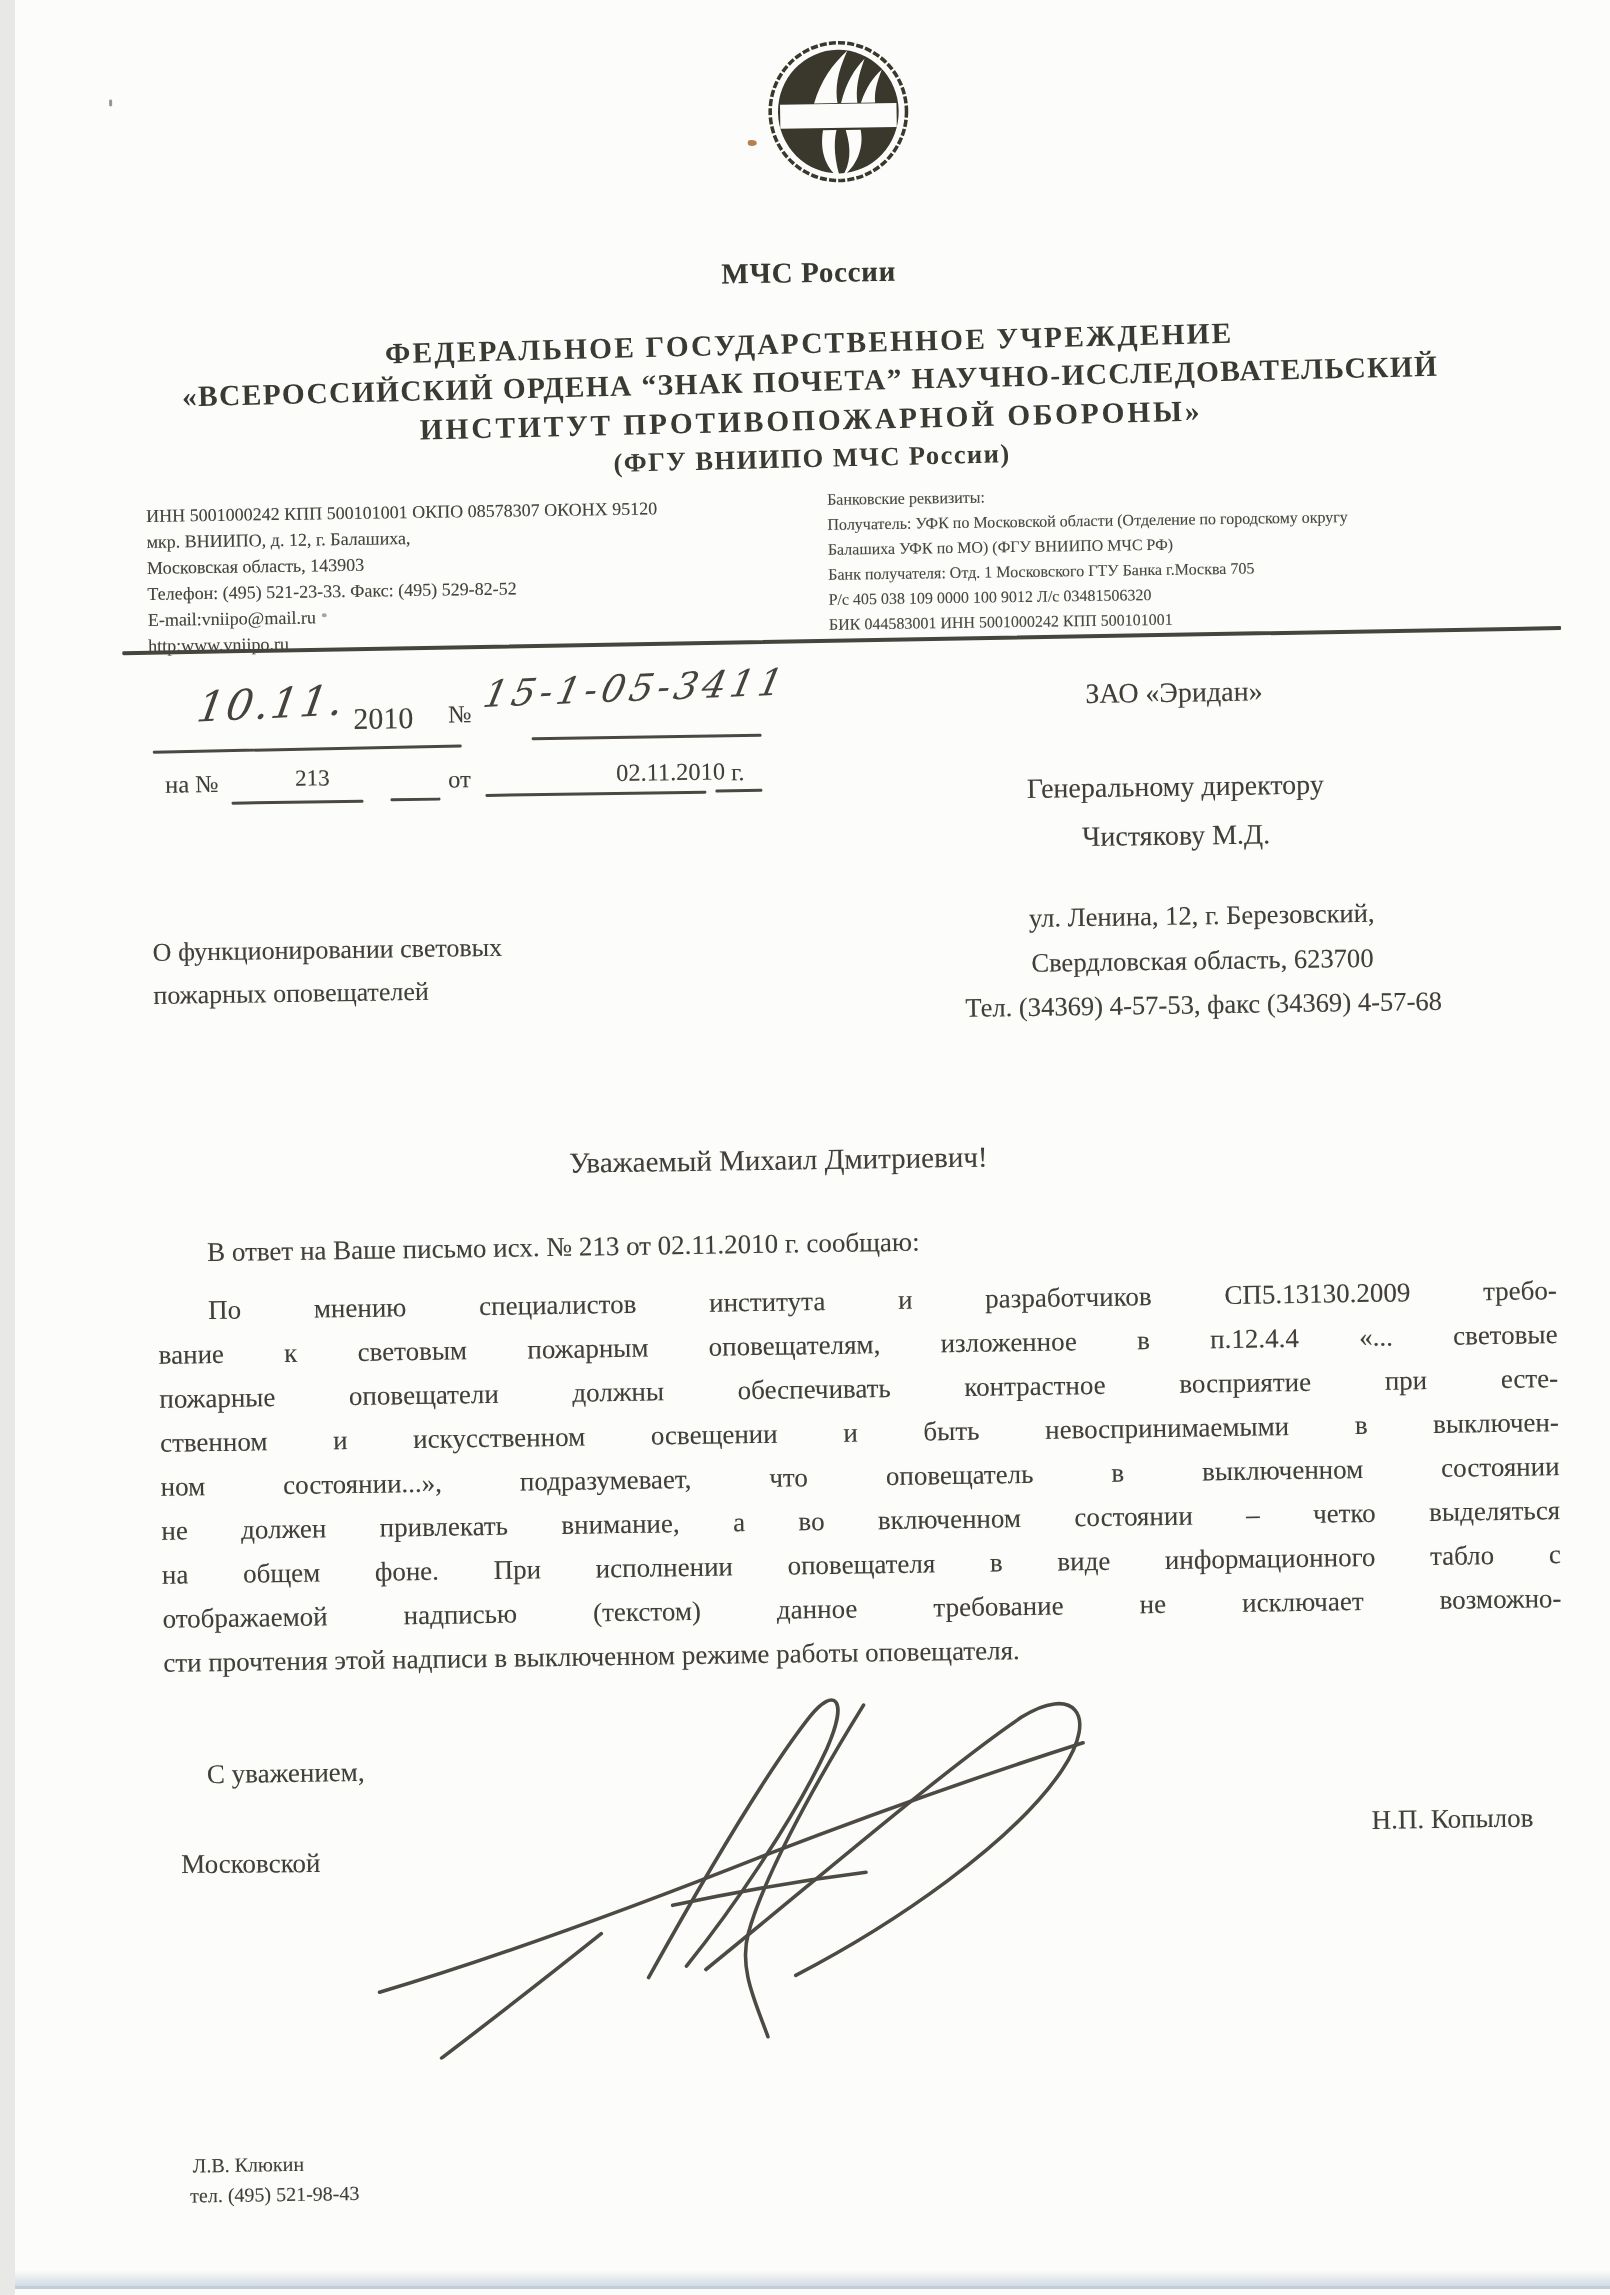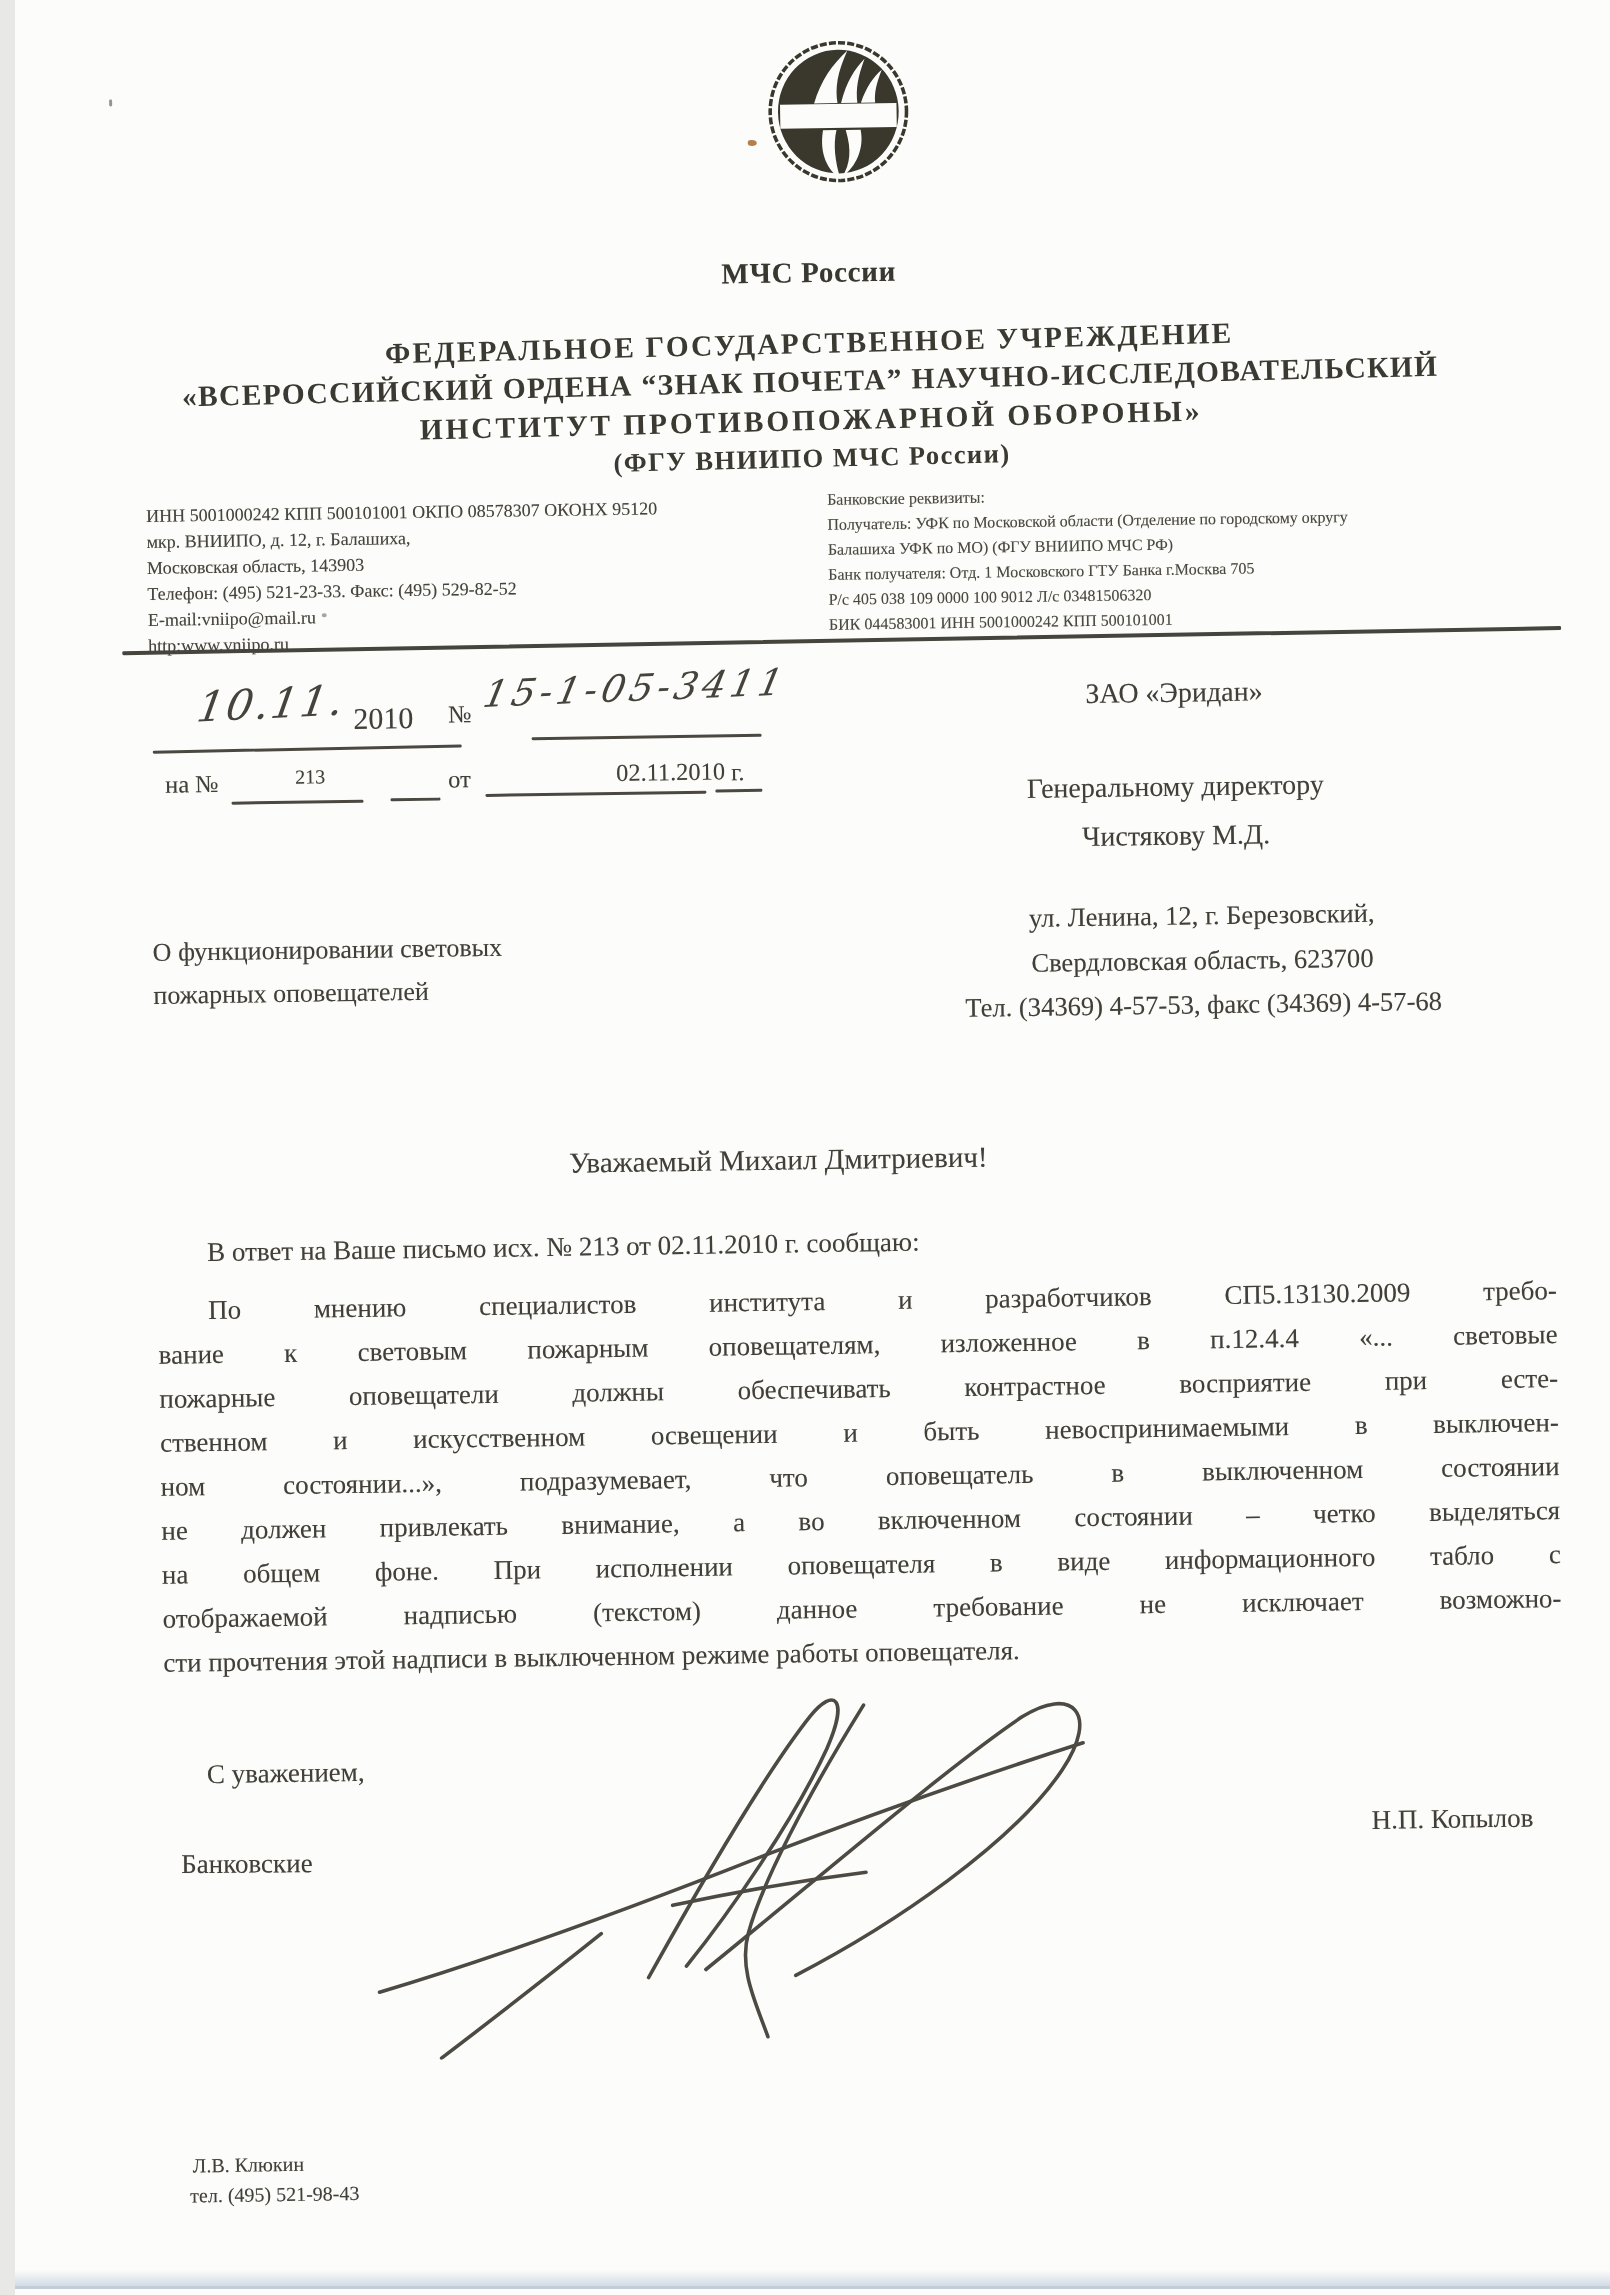--- a/index.html
+++ b/index.html
@@ -24,21 +24,21 @@
   
   .hw{font-family:"DejaVu Serif", serif;font-style:italic;color:#45433c;letter-spacing:2.2px;}
   .hw-date{top:671px;left:188px;font-size:42px;transform:skewX(-12deg) rotate(-2deg);}
   .hw-num{top:664px;left:475px;font-size:37px;transform:skewX(-14deg) rotate(-1.5deg);letter-spacing:4.3px;}
   .ref-year{top:695px;left:343px;font-size:30px;}
   .ref-nosign{top:695px;left:438px;font-size:24.4px;}
   .ul{position:absolute;height:2.9px;background:#4a4840;border-radius:1.4px;}
   .ul1a{top:740px;left:142px;width:309px;transform:rotate(-0.3deg);}
   .ul1b{top:733px;left:521px;width:230px;}
   .ref-na{top:761px;left:154px;font-size:24.4px;}
-  .ref-213{top:758px;left:284px;font-size:20px;}
+  .ref-213{top:758px;left:284px;font-size:23px;}
   .ul2a{top:793px;left:220px;width:132px;}
   .ul2b{top:792px;left:379px;width:50px;}
   .ref-ot{top:760px;left:437px;font-size:24.4px;}
   .ref-date2{top:756px;left:605px;font-size:24.4px;}
   .ref-g{top:757px;left:720px;font-size:24.4px;}
   .ul2c{top:789px;left:474px;width:221px;}
   .ul2d{top:788px;left:704px;width:47px;}
   
   .rec-company{top:682px;left:848px;width:632px;font-size:28px;}
   .rec-title{top:776px;left:848px;width:632px;font-size:28px;}
@@ -154,21 +154,21 @@
       <div class="bl">пожарные оповещатели должны обеспечивать контрастное восприятие при есте-</div>
       <div class="bl">ственном и искусственном освещении и быть невоспринимаемыми в выключен-</div>
       <div class="bl">ном состоянии...», подразумевает, что оповещатель в выключенном состоянии</div>
       <div class="bl">не должен привлекать внимание, а во включенном состоянии – четко выделяться</div>
       <div class="bl">на общем фоне. При исполнении оповещателя в виде информационного табло с</div>
       <div class="bl">отображаемой надписью (текстом) данное требование не исключает возможно-</div>
       <div class="bl last">сти прочтения этой надписи в выключенном режиме работы оповещателя.</div>
     </div>
 
     <div class="abs printed closing">С уважением,</div>
-    <div class="abs printed position">Банковские</div>
+    <div class="abs printed position">Московской</div>
     <div class="abs printed signer">Н.П. Копылов</div>
 
     <svg class="abs sig-svg" width="761" height="388" viewBox="0 0 1060 540">
       <g fill="none" stroke="#4c4a42" stroke-width="5" stroke-linecap="round">
         <path d="M 20 445 C 180 400 380 330 560 262 C 740 196 880 150 1005 112"></path>
         <path d="M 330 368 C 250 430 170 490 105 538"></path>
         <path d="M 395 430 C 470 300 560 150 625 70 C 660 28 680 45 648 115 C 600 215 510 340 448 415"></path>
         <path d="M 475 420 C 640 290 820 140 920 75 C 990 32 1030 70 975 150 C 905 250 740 360 600 430"></path>
         <path d="M 700 55 C 620 180 555 300 535 370 C 520 420 545 470 560 515"></path>
         <path d="M 430 330 C 520 312 610 298 700 288"></path>

